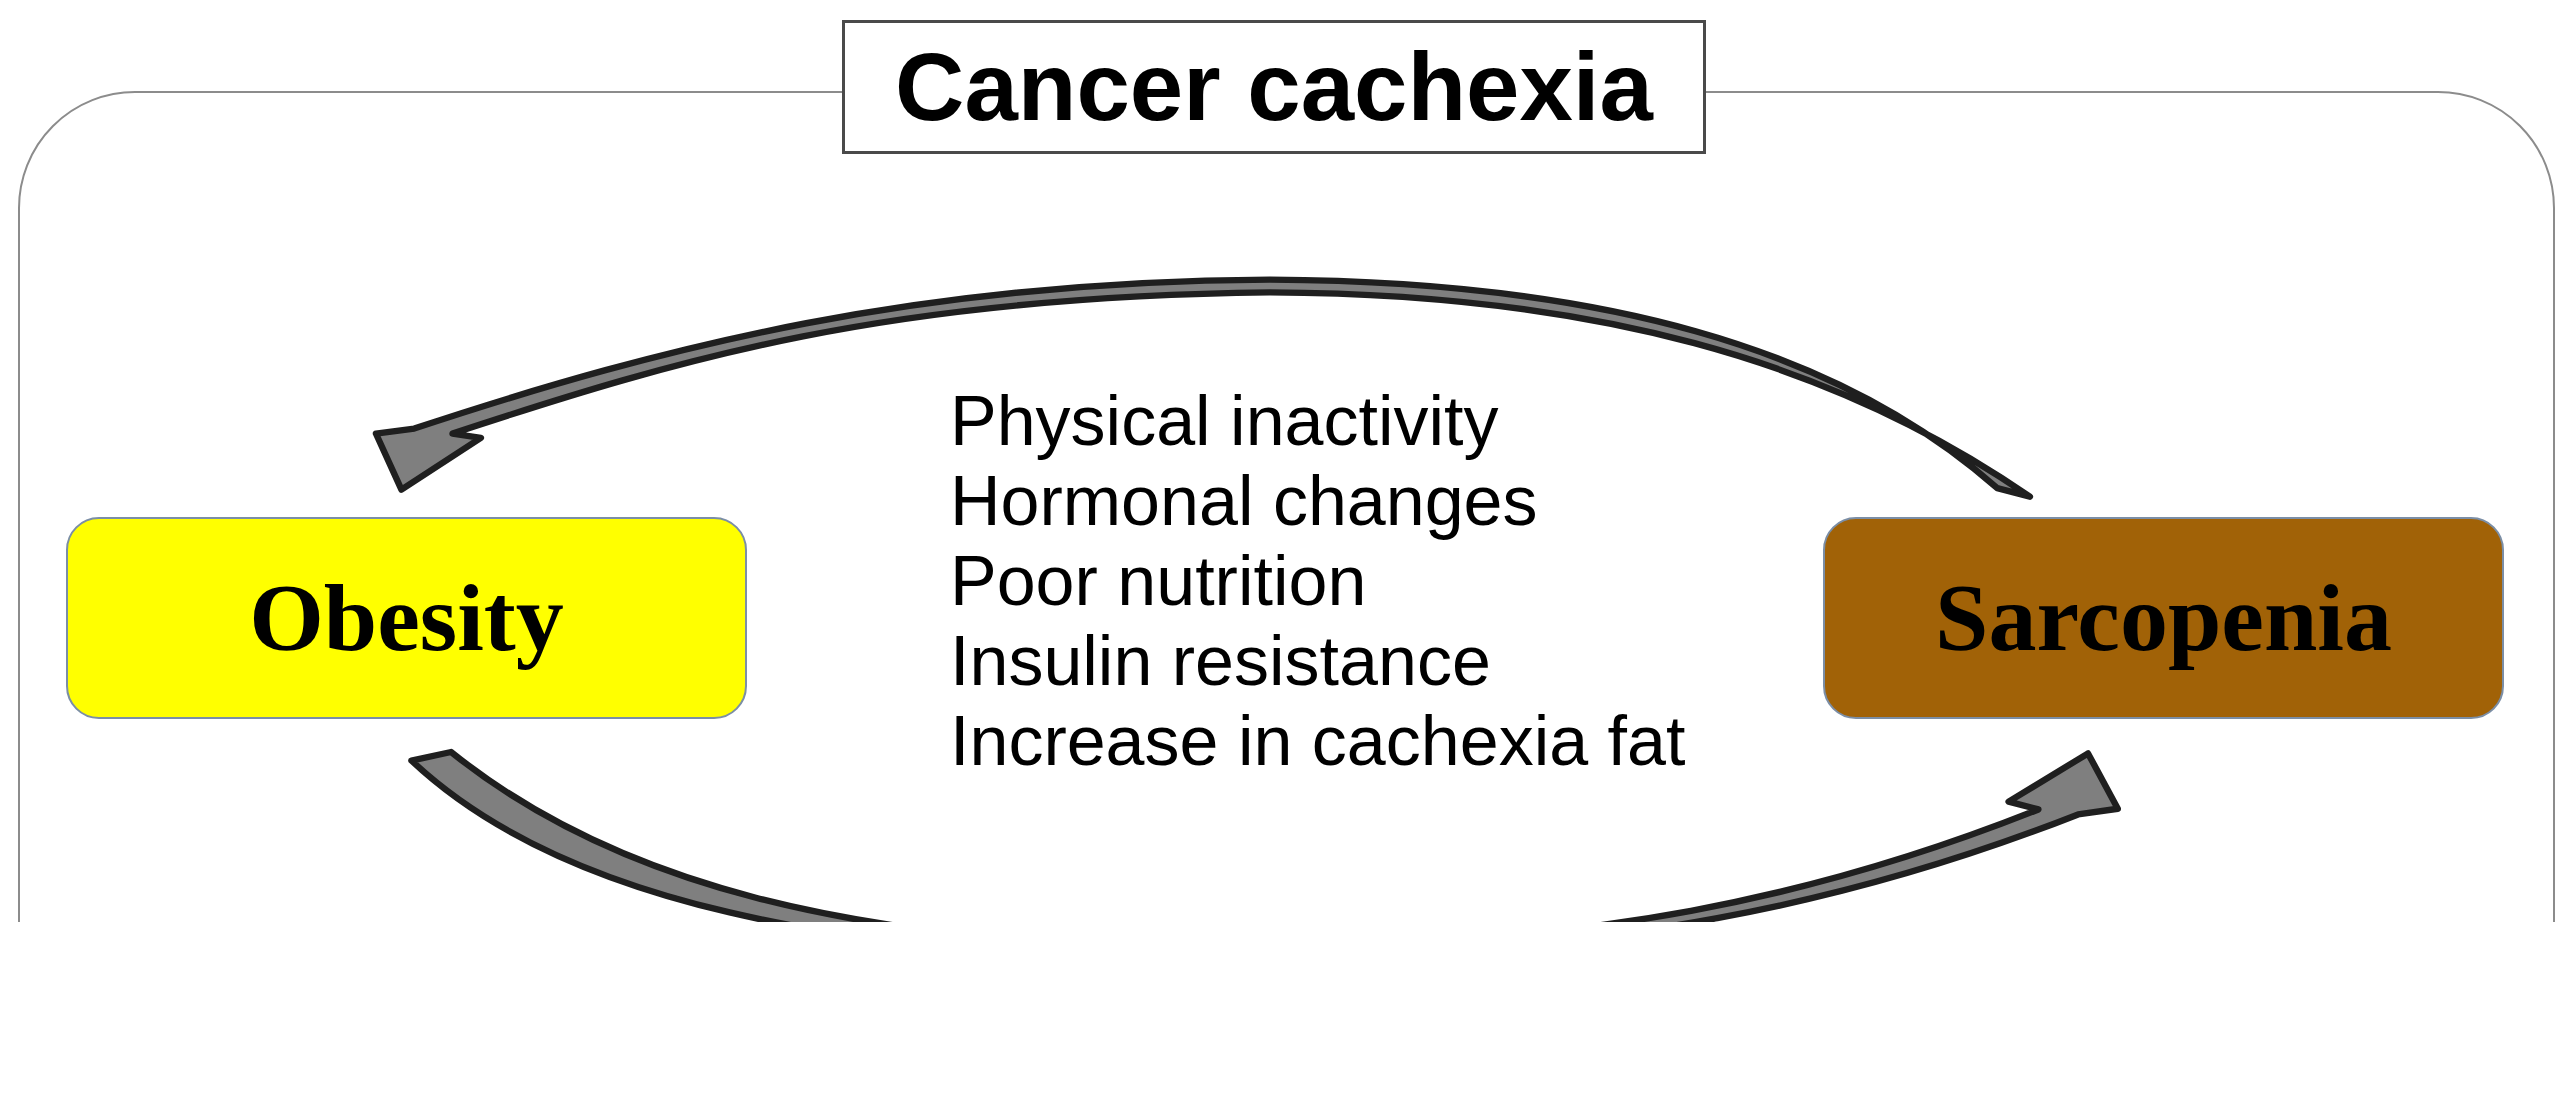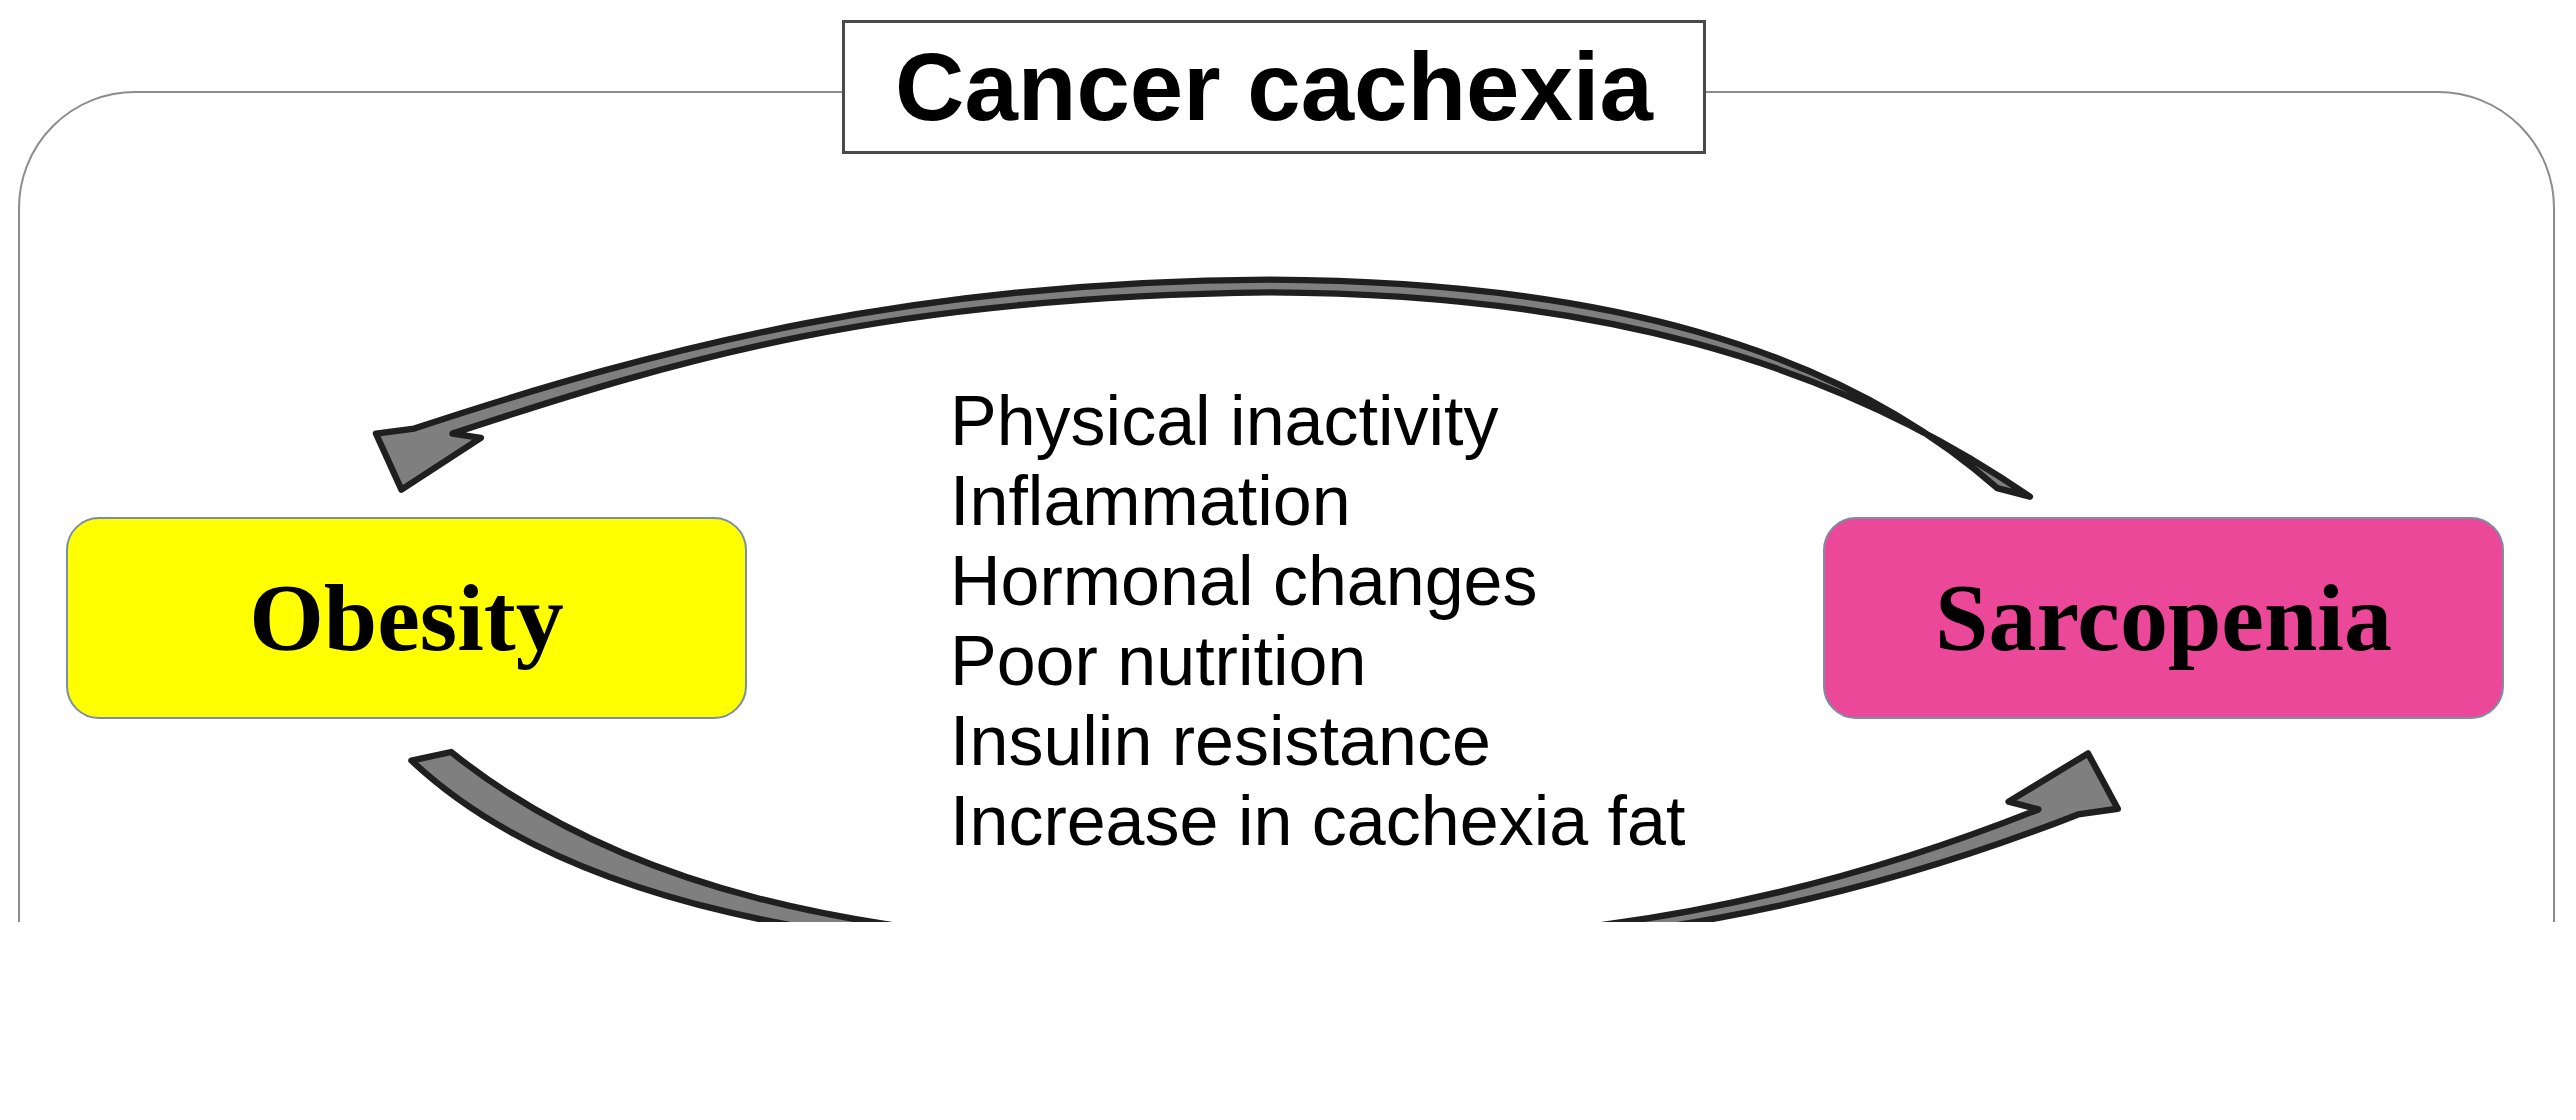--- a/index.html
+++ b/index.html
@@ -96,27 +96,26 @@
   </svg>
 
   <div class="title-box">
     <span class="title-text">Cancer cachexia</span>
   </div>
 
   <div class="node node-obesity" style="background-color: rgb(255, 255, 0); border-color: rgb(123, 142, 166);">
     <span class="node-label">Obesity</span>
   </div>
 
-  <div class="node node-sarcopenia" style="background-color: #ec4899; border-color: rgb(123, 142, 166);">
+  <div class="node node-sarcopenia" style="background-color: #a16207; border-color: rgb(123, 142, 166);">
     <span class="node-label">Sarcopenia</span>
   </div>
 
   <div class="factors">
     <div class="factor-item">Physical inactivity</div>
-    <div class="factor-item">Inflammation</div>
     <div class="factor-item">Hormonal changes</div>
     <div class="factor-item">Poor nutrition</div>
     <div class="factor-item">Insulin resistance</div>
     <div class="factor-item">Increase in cachexia fat</div>
   </div>
 
 </div>
 
 
 </body></html>

